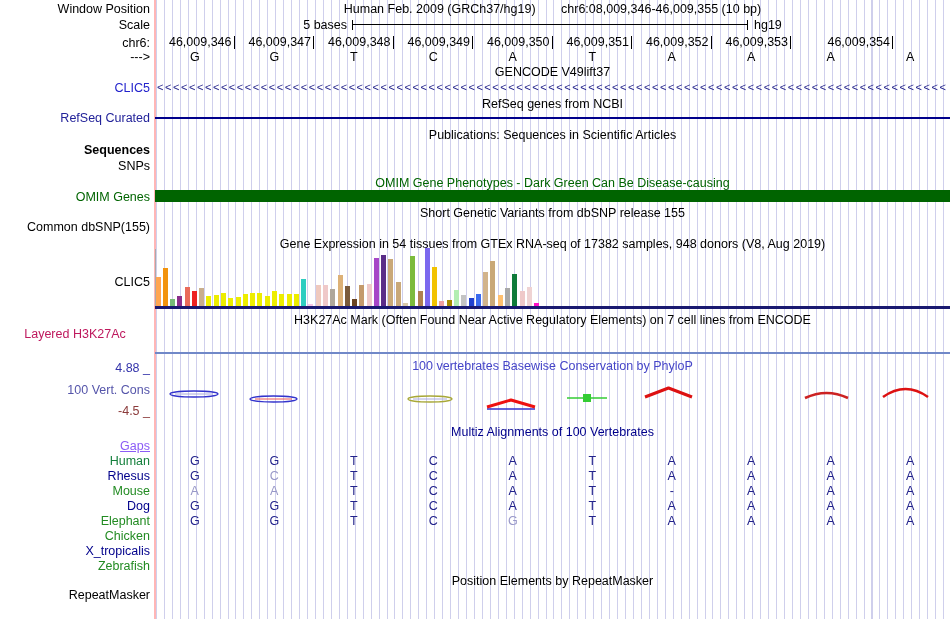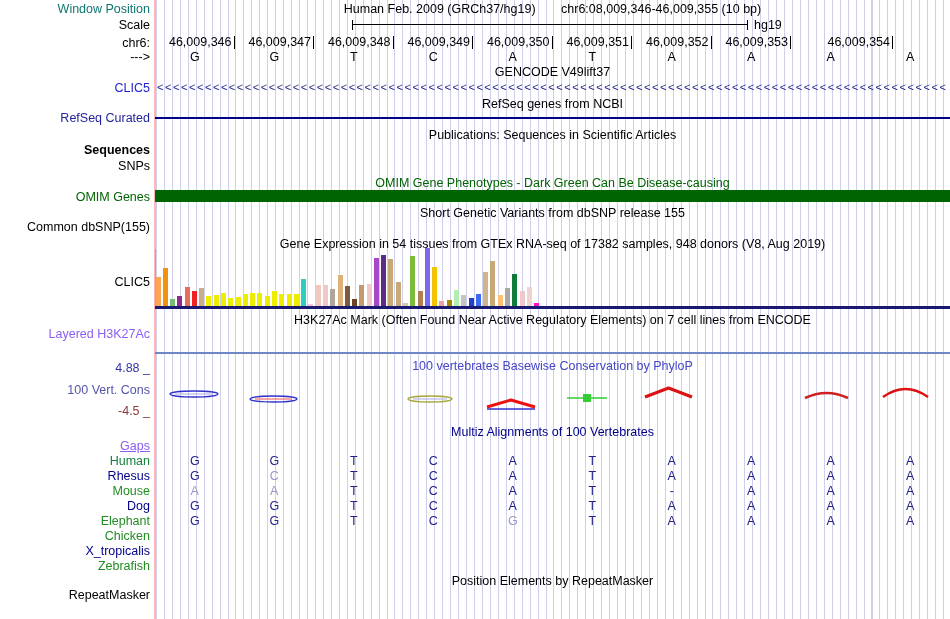--- a/index.html
+++ b/index.html
@@ -36,20 +36,21 @@
 
 <div id="browser">
   <div id="grid"></div>
   <div id="pinkline"></div>
 
   <div id="header" class="title">
     <span>Human Feb. 2009 (GRCh37/hg19)</span>
     <span class="hgap">chr6:08,009,346-46,009,355 (10 bp)</span>
   </div>
 
+  <span id="scale-text">5 bases</span>
   <div id="scale-line"></div>
   <span id="genome-text">hg19</span>
 
   <div id="coords">
       <span class="coord" style="left: 146.5px;">46,009,346</span>
       <span class="coord" style="left: 226px;">46,009,347</span>
       <span class="coord" style="left: 305.5px;">46,009,348</span>
       <span class="coord" style="left: 385px;">46,009,349</span>
       <span class="coord" style="left: 464.5px; text-align: right;">46,009,350</span>
       <span class="coord" style="left: 544px;">46,009,351</span>
@@ -63,32 +64,32 @@
       <span class="base" style="left: 333.75px; top: 50px;">T</span>
       <span class="base" style="left: 413.25px; top: 50px;">C</span>
       <span class="base" style="left: 492.75px; top: 50px;">A</span>
       <span class="base" style="left: 572.25px; top: 50px;">T</span>
       <span class="base" style="left: 651.75px; top: 50px;">A</span>
       <span class="base" style="left: 731.25px; top: 50px;">A</span>
       <span class="base" style="left: 810.75px; top: 50px;">A</span>
       <span class="base" style="left: 890.25px; top: 50px;">A</span>
     </div>
   <div id="labels">
-      <div class="lbl" style="top: 2px; color: #0f766e;">Window Position</div>
+      <div class="lbl" style="top: 2px; color: #000000;">Window Position</div>
       <div class="lbl" style="top: 18px; color: rgb(0, 0, 0);">Scale</div>
       <div class="lbl" style="top: 36px; color: rgb(0, 0, 0);">chr6:</div>
       <div class="lbl" style="top: 50px; color: rgb(0, 0, 0);">---&gt;</div>
       <div class="lbl" style="top: 81px; color: rgb(34, 34, 204);">CLIC5</div>
       <div class="lbl" style="top: 111px; color: rgb(34, 34, 153);">RefSeq Curated</div>
       <div class="lbl" style="top: 143px; color: rgb(0, 0, 0); font-weight: bold;">Sequences</div>
       <div class="lbl" style="top: 159px; color: rgb(0, 0, 0);">SNPs</div>
       <div class="lbl" style="top: 190px; color: rgb(0, 100, 0);">OMIM Genes</div>
       <div class="lbl" style="top: 220px; color: rgb(0, 0, 0);">Common dbSNP(155)</div>
       <div class="lbl" style="top: 275px; color: rgb(0, 0, 0);">CLIC5</div>
-      <div class="lbl" style="top: 327px; color: #8b5cf6;">Layered H3K27Ac</div>
+      <div class="lbl" style="top: 327px; color: #be185d; text-align: center;">Layered H3K27Ac</div>
       <div class="lbl" style="top: 361px; color: rgb(51, 51, 170);">4.88 _</div>
       <div class="lbl" style="top: 383px; color: rgb(85, 85, 170);">100 Vert. Cons</div>
       <div class="lbl" style="top: 404px; color: rgb(139, 58, 58);">-4.5 _</div>
       <div class="lbl" style="top: 588px; color: rgb(0, 0, 0);">RepeatMasker</div>
     </div>
   <div id="titles">
       <div class="title" style="top: 65px; color: rgb(0, 0, 0);">GENCODE V49lift37</div>
       <div class="title" style="top: 97px; color: rgb(0, 0, 0);">RefSeq genes from NCBI</div>
       <div class="title" style="top: 128px; color: rgb(0, 0, 0);">Publications: Sequences in Scientific Articles</div>
       <div class="title" style="top: 176px; color: rgb(0, 100, 0);">OMIM Gene Phenotypes - Dark Green Can Be Disease-causing</div>

